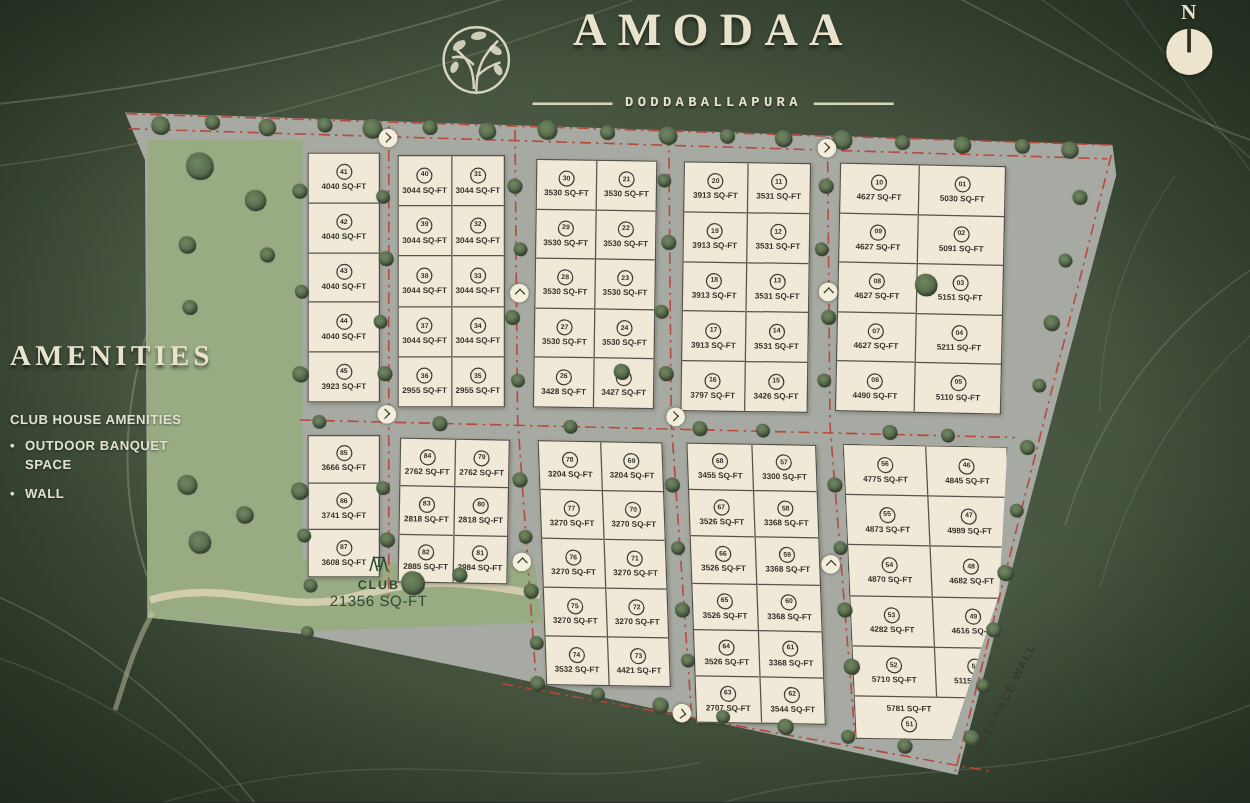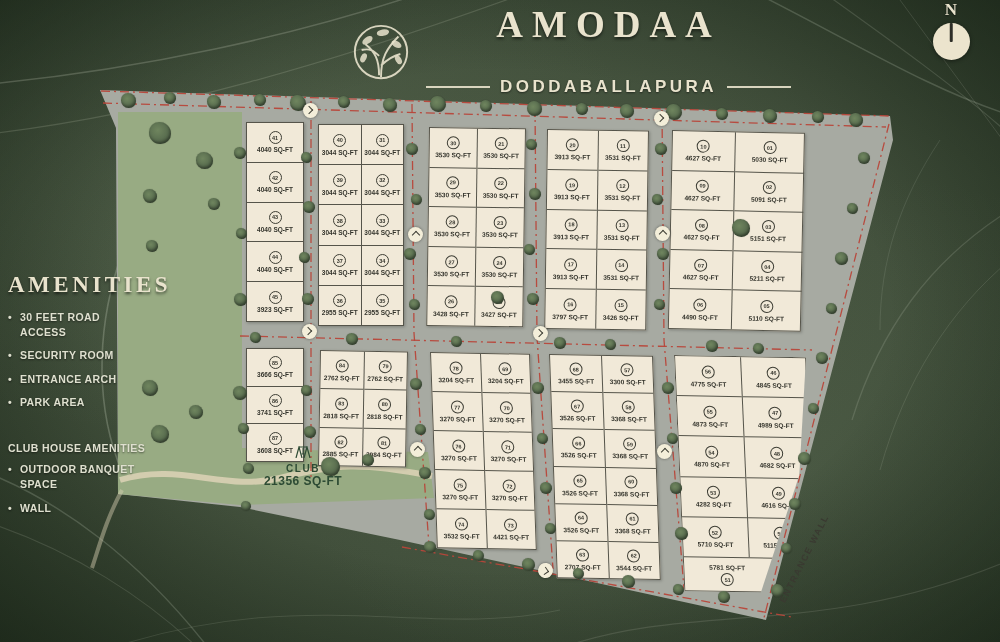--- a/index.html
+++ b/index.html
@@ -39,31 +39,31 @@
   .dir i{display:block;width:5px;height:5px;border-top:1.6px solid #3c3c33;border-right:1.6px solid #3c3c33;
     transform:rotate(45deg);margin-left:-2px;}
   .clubhouse{position:absolute;left:157px;top:228px;width:72px;height:148px;z-index:2;
     background:linear-gradient(90deg, var(--clubL) 0 50%, var(--clubR) 50% 100%);
     border:1.5px solid #3e3e35;box-sizing:border-box;display:flex;flex-direction:column;
     align-items:center;justify-content:center;gap:3px;}
   .clubhouse .ch-label{font-size:8.5px;font-weight:bold;letter-spacing:1px;color:var(--ink);}
   .clubhouse .ch-area{font-size:10.5px;font-weight:bold;letter-spacing:.5px;color:var(--ink);}
   .park-label{position:absolute;left:255px;top:444px;width:96px;z-index:4;text-align:center;color:var(--parkText);}
   .park-label .pk-name{font-size:10px;font-weight:bold;letter-spacing:1.5px;margin-top:1px;}
-  .park-label .pk-area{font-size:12px;font-weight:bold;letter-spacing:.5px;text-align:center;}
+  .park-label .pk-area{font-size:12px;font-weight:normal;letter-spacing:.5px;text-align:center;}
   .entrance-wall{position:absolute;left:757px;top:556px;width:92px;z-index:4;
     transform:rotate(-63deg);font-size:9px;font-weight:bold;letter-spacing:1.5px;color:#3a3a31;white-space:nowrap;}
   .brand{position:absolute;left:350px;top:6px;z-index:5;display:flex;align-items:center;gap:14px;}
   .brand-text{display:flex;flex-direction:column;align-items:center;gap:28px;}
   .brand-title{font-family:"Liberation Serif",serif;font-size:37px;font-weight:bold;letter-spacing:9px;
     color:var(--cream);text-shadow:0 2px 3px rgba(0,0,0,.55);line-height:1;}
   .brand-sub{display:flex;align-items:center;gap:10px;margin-top:6px;color:var(--cream);}
   .brand-sub .rule{width:64px;height:1.5px;background:var(--cream);opacity:.9;}
-  .brand-sub .sub-text{font-size:17px;letter-spacing:3.5px;font-weight:bold;color:var(--cream);
-    text-shadow:0 1px 2px rgba(0,0,0,.5);}
+  .brand-sub .sub-text{font-size:11px;letter-spacing:3.5px;font-weight:bold;color:var(--cream);
+    text-shadow:0 1px 2px rgba(0,0,0,.5);font-family:Liberation Mono, monospace;}
   .compass{position:absolute;left:925px;top:0;width:52px;z-index:5;text-align:center;}
   .compass .n{font-family:"Liberation Serif",serif;font-size:17px;font-weight:bold;color:var(--cream);
     text-shadow:0 1px 2px rgba(0,0,0,.5);}
   .compass .dial{position:relative;width:37px;height:37px;border-radius:50%;background:#ece4cd;
     margin:3px auto 0;box-shadow:0 1px 4px rgba(0,0,0,.45);}
   .compass .needle{position:absolute;left:50%;top:0;width:2.5px;height:19px;background:#2e2e27;
     transform:translateX(-50%);border-radius:1px;}
   .amenities{position:absolute;left:8px;top:272px;width:160px;z-index:5;color:#dfe0cf;}
   .amen-heading{font-family:"Liberation Serif",serif;font-size:23px;font-weight:bold;letter-spacing:3.5px;
     color:var(--cream);text-shadow:0 2px 3px rgba(0,0,0,.6);}
@@ -693,26 +693,20 @@
 
   <div class="compass">
     <div class="n">N</div>
     <div class="dial">
         <div class="needle"></div>
       </div>
   </div>
 
   <div class="amenities">
     <div class="amen-heading">AMENITIES</div>
-    <ul class="amen-list" id="amenity-list">
-        <li>30 FEET ROAD ACCESS</li>
-        <li>SECURITY ROOM</li>
-        <li>ENTRANCE ARCH</li>
-        <li>PARK AREA</li>
-      </ul>
     <div class="club-heading">CLUB HOUSE AMENITIES</div>
     <ul class="amen-list club" id="club-list">
         <li>OUTDOOR BANQUET SPACE</li>
         <li>WALL</li>
       </ul>
   </div>
 
 </div>
 
 </body></html>

